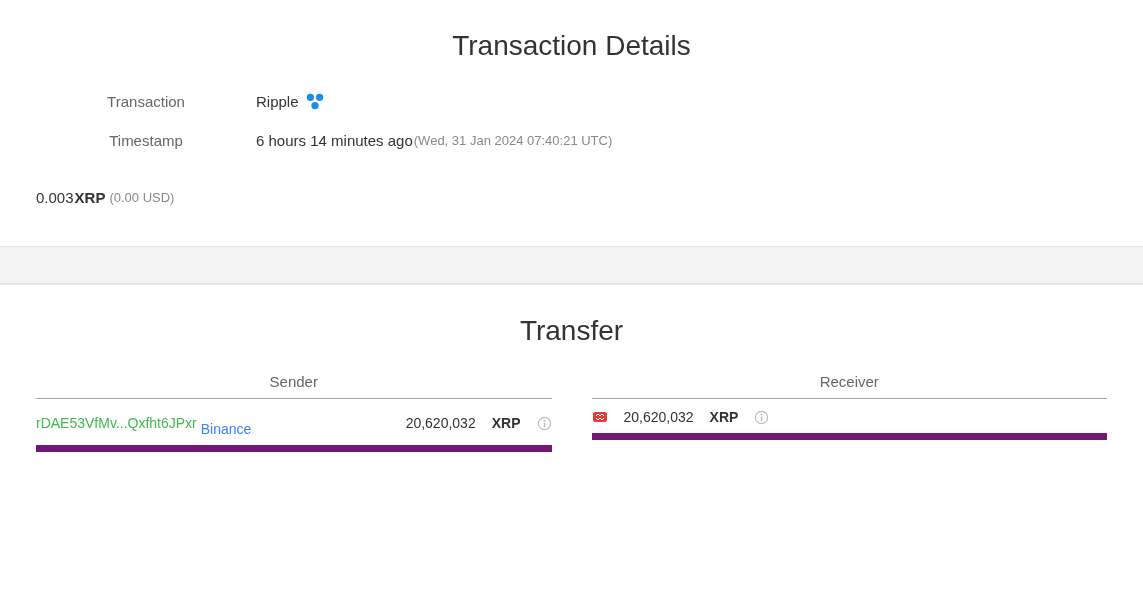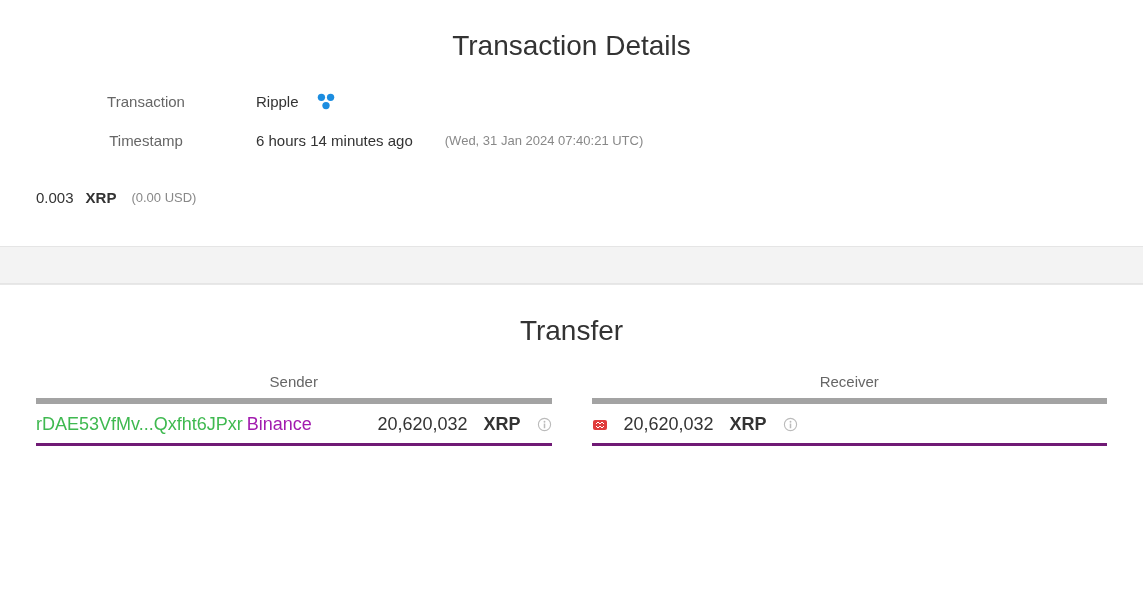--- a/index.html
+++ b/index.html
@@ -46,30 +46,30 @@
   }
   .details-label {
     width: 220px;
     color: #666666;
     font-weight: 400;
   }
   .details-value {
     color: #333333;
     display: flex;
     align-items: center;
-    gap: 12px;
+    gap: 1px;
   }
   .ripple-icon {
     display: inline-flex;
     margin-left: 4px;
   }
   .timestamp-detail {
     color: #888888;
     font-size: 13px;
-    margin-left: 20px;
+    margin-left: 0;
   }
   .hash-link {
     color: #3fb950;
     text-decoration: none;
     font-size: 15px;
   }
   .fee-currency {
     font-weight: 700;
   }
   .fee-usd {
@@ -88,48 +88,49 @@
     gap: 40px;
   }
   .transfer-col {
     flex: 1;
   }
   .transfer-header {
     font-size: 15px;
     color: #666666;
     font-weight: 400;
     padding-bottom: 8px;
-    border-bottom: 6px solid #a3a3a3;
+    border-bottom: 1px solid #a3a3a3;
     margin-bottom: 10px;
   }
   .transfer-row {
     display: flex;
     align-items: center;
     justify-content: space-between;
-    font-size: 18px;
+    font-size: 14px;
     padding-bottom: 8px;
-    border-bottom: 3px solid #701a75;
+    border-bottom: 7px solid #701a75;
   }
   .transfer-left {
     display: flex;
     align-items: center;
     gap: 4px;
   }
   .transfer-right {
     display: flex;
     align-items: center;
     gap: 16px;
   }
   .address-link {
     color: #3fb950;
     text-decoration: none;
   }
   .exchange-link {
-    color: #a21caf;
+    color: #3b82f6;
     text-decoration: none;
+    margin-top: 12px;
   }
   .amount {
     color: #333333;
   }
   .amount-currency {
     font-weight: 700;
   }
   .info-icon {
     display: inline-flex;
     color: #bbbbbb;

